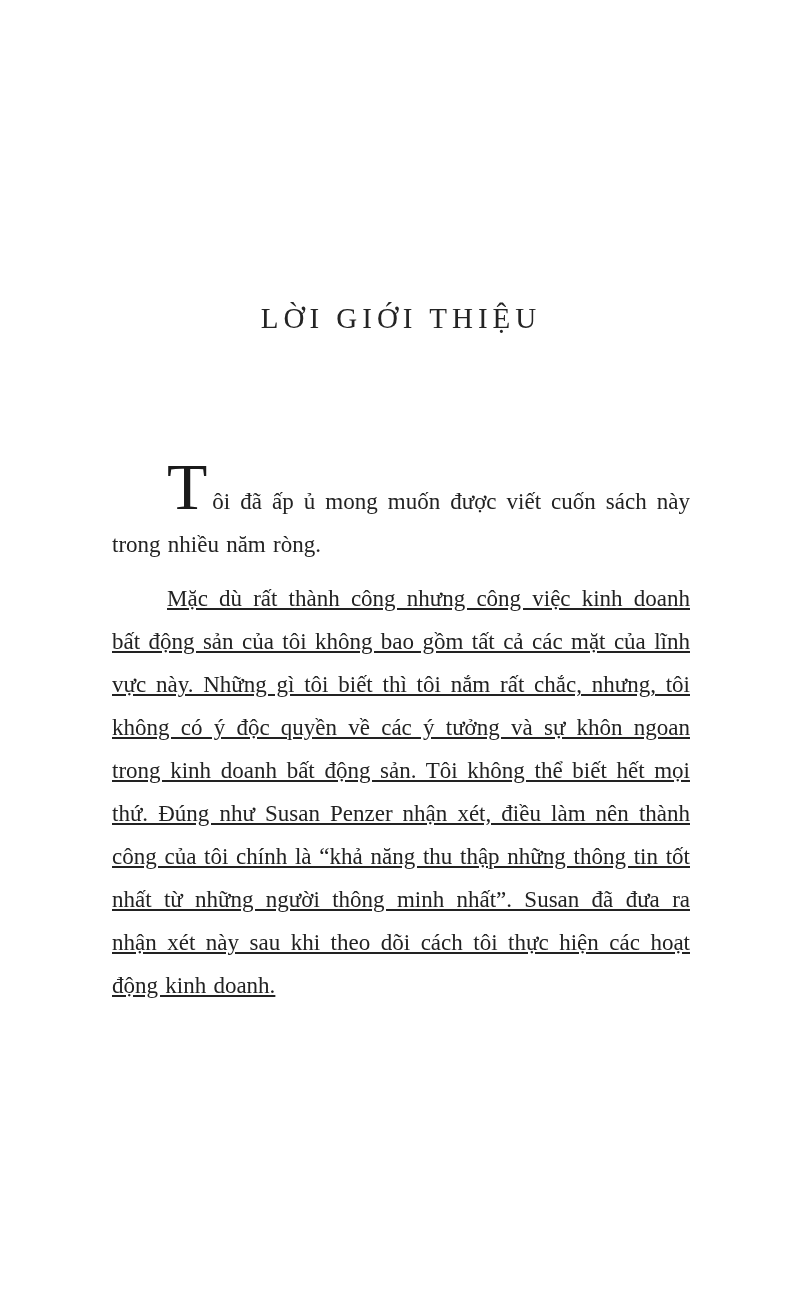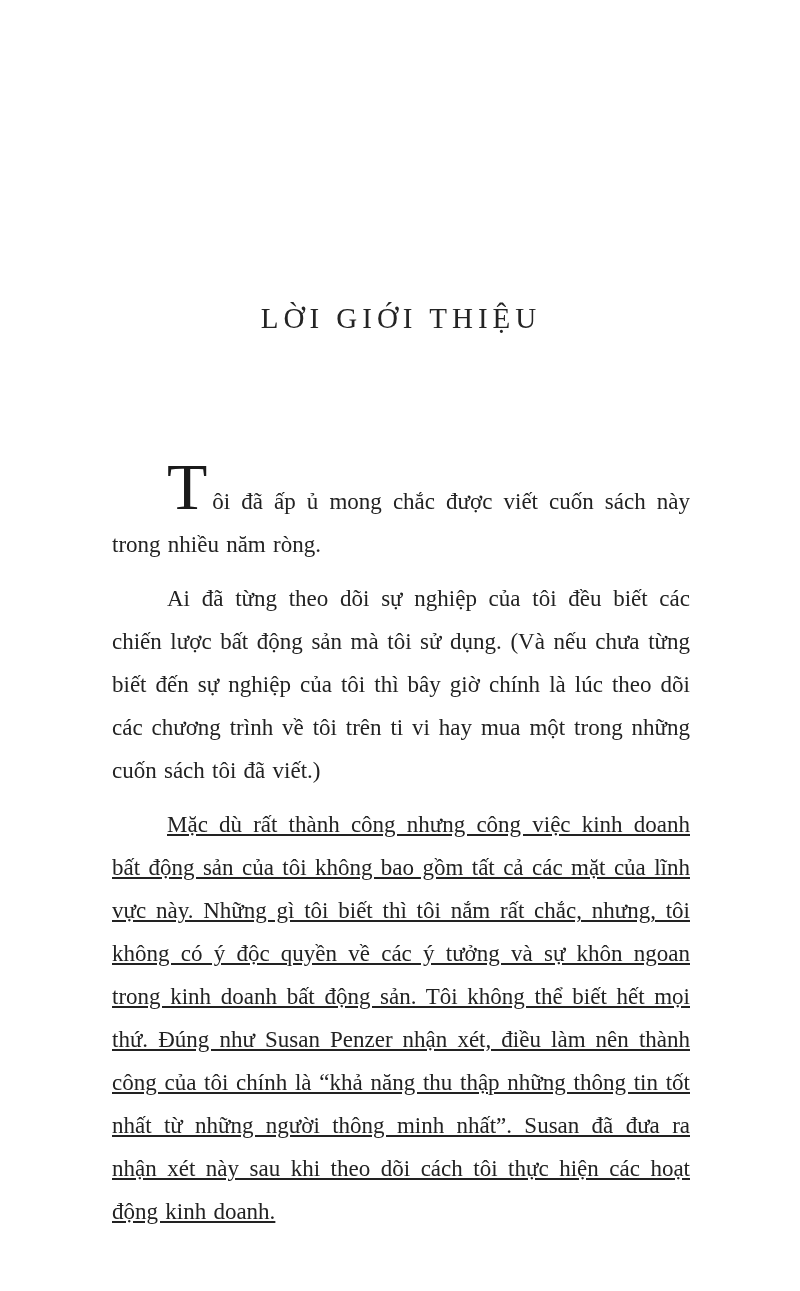--- a/index.html
+++ b/index.html
@@ -51,21 +51,20 @@
 </style>
 </head>
 <body>
 
 <div class="page">
 
   <h1 class="chapter-title">LỜI GIỚI THIỆU</h1>
 
   <div class="body-text">
 
-    <p class="para" style="text-indent: 55px;"><span class="dropcap">T</span><span>ôi đã ấp ủ mong chắc được viết cuốn sách này trong nhiều năm ròng.</span></p>
+    <p class="para" style="text-indent: 55px;"><span class="dropcap">T</span><span>ôi đã ấp ủ mong muốn được viết cuốn sách này trong nhiều năm ròng.</span></p>
 
-    <p class="para">Ai đã từng theo dõi sự nghiệp của tôi đều biết các chiến lược bất động sản mà tôi sử dụng. (Và nếu chưa từng biết đến sự nghiệp của tôi thì bây giờ chính là lúc theo dõi các chương trình về tôi trên ti vi hay mua một trong những cuốn sách tôi đã viết.)</p>
 
     <p class="para">Mặc dù rất thành công nhưng công việc kinh doanh bất động sản của tôi không bao gồm tất cả các mặt của lĩnh vực này. Những gì tôi biết thì tôi nắm rất chắc, nhưng, tôi không có ý độc quyền về các ý tưởng và sự khôn ngoan trong kinh doanh bất động sản. Tôi không thể biết hết mọi thứ. Đúng như Susan Penzer nhận xét, điều làm nên thành công của tôi chính là “khả năng thu thập những thông tin tốt nhất từ những người thông minh nhất”. Susan đã đưa ra nhận xét này sau khi theo dõi cách tôi thực hiện các hoạt động kinh doanh.</p>
 
   </div>
 
 </div>
 
 </body></html>

